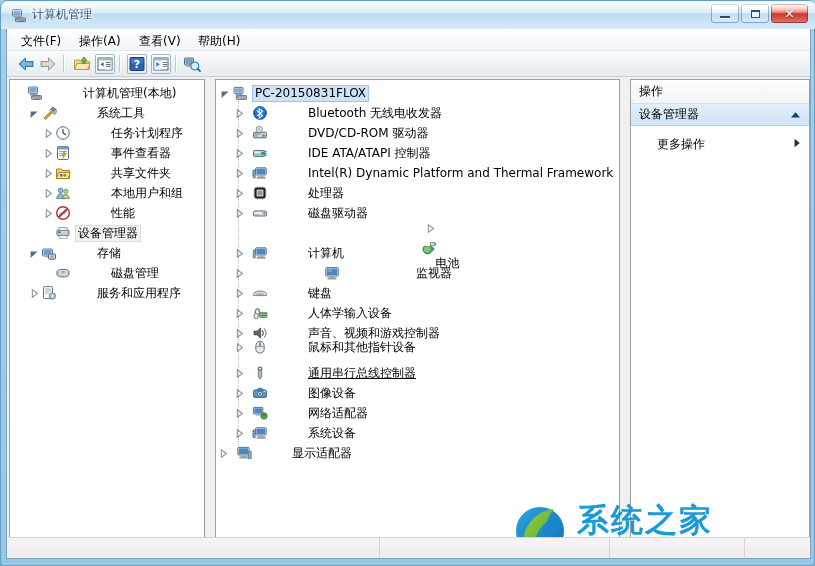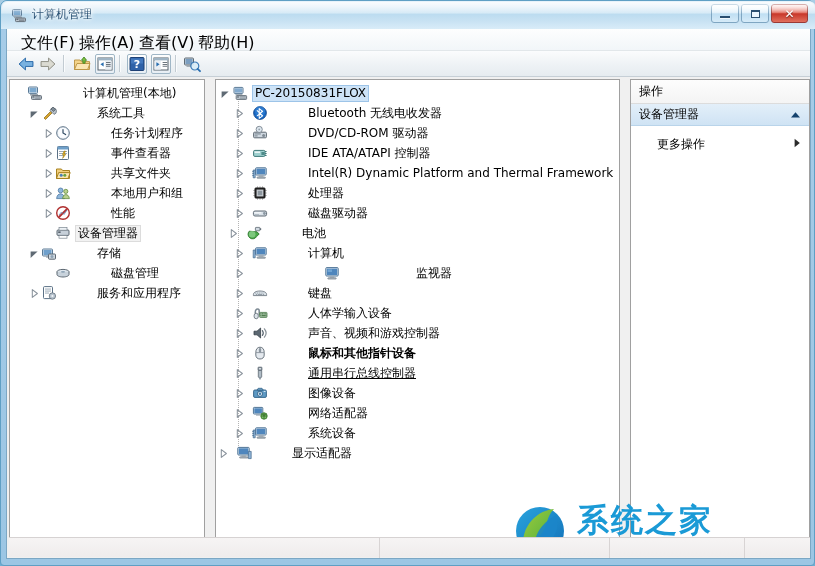--- a/index.html
+++ b/index.html
@@ -93,21 +93,21 @@
   }
 
   
   #menubar {
     position: absolute; left:0; top:0; width:805px; height: 22px;
     background: linear-gradient(180deg,#fdfefe 0%, #f2f6f9 100%);
     border-bottom: 1px solid #e2e7ea;
   }
   .menu-item {
     position: absolute; top: 3px; height: 17px;
-    font-size: 16px; color: #000;
+    font-size: 12px; color: #000;
     padding: 1px 5px 0 5px;
     white-space: nowrap; cursor: default;
   }
 
   
   #toolbar {
     position: absolute; left:0; top:22px; width:805px; height: 26px;
     background: linear-gradient(180deg,#fbfcfd 0%, #eef2f5 55%, #e6ecf0 100%);
     border-bottom: 1px solid #c6cfd6;
   }
@@ -646,21 +646,21 @@
             <span class="ico">
               <svg width="16" height="16" viewBox="0 0 16 16">
                 <rect x="1.4" y="6" width="13.2" height="5" rx="1.6" fill="#d9e1e8" stroke="#606b75"></rect>
                 <rect x="2.4" y="7" width="7" height="1.5" fill="#f1f5f8"></rect>
                 <circle cx="12.4" cy="8.5" r="1.4" fill="#8d99a4"></circle>
                 <rect x="2.4" y="9.4" width="4.6" height="0.9" fill="#9aa5af"></rect>
               </svg>
             </span>
             <span class="lbl">磁盘驱动器</span>
           </div>
-          <div class="row" style="top: 143px; padding-left: 12px;">
+          <div class="row" style="top: 143px; padding-left: 26px; flex-direction: column;">
             <span class="exp">
               <svg width="11" height="11" viewBox="0 0 11 11">
                 <path d="M3.3 1.6 L8.4 5.5 L3.3 9.4 Z" fill="none" stroke="#8a939c" stroke-width="1.05" stroke-linejoin="round"></path>
               </svg>
             </span>
             <span style="width:6px;flex:0 0 6px"></span>
             <span class="ico">
               <svg width="16" height="16" viewBox="0 0 16 16">
                 <path d="M3.2 6.2 A4.6 4.6 0 1 0 10.6 11.6 L13.2 9 L11 6.8 Z" fill="#4aa84a" stroke="#1f6b1f" stroke-width="0.8"></path>
                 <circle cx="6.2" cy="9.2" r="3.3" fill="#8fd18f" opacity=".75"></circle>
@@ -764,21 +764,21 @@
             <span style="width:6px;flex:0 0 6px"></span>
             <span class="ico">
               <svg width="16" height="16" viewBox="0 0 16 16">
                 <path d="M2 6.2 L5 6.2 L8.6 3 L8.6 13 L5 9.8 L2 9.8 Z" fill="#5c6872" stroke="#343d45" stroke-width="0.8" stroke-linejoin="round"></path>
                 <path d="M10.4 5.6 A4 4 0 0 1 10.4 10.4" stroke="#5c6872" stroke-width="1.2" fill="none" stroke-linecap="round"></path>
                 <path d="M12.4 3.8 A6.6 6.6 0 0 1 12.4 12.2" stroke="#5c6872" stroke-width="1.2" fill="none" stroke-linecap="round" opacity=".75"></path>
               </svg>
             </span>
             <span class="lbl">声音、视频和游戏控制器</span>
           </div>
-          <div class="row" style="top: 263px; padding-left: 18px; font-weight: bold;">
+          <div class="row" style="top: 257px; padding-left: 18px;">
             <span class="exp">
               <svg width="11" height="11" viewBox="0 0 11 11">
                 <path d="M3.3 1.6 L8.4 5.5 L3.3 9.4 Z" fill="none" stroke="#8a939c" stroke-width="1.05" stroke-linejoin="round"></path>
               </svg>
             </span>
             <span style="width:6px;flex:0 0 6px"></span>
             <span class="ico">
               <svg width="16" height="16" viewBox="0 0 16 16">
                 <path d="M8 2.2 C10.6 2.2 12.2 4.2 12.2 7.4 L12.2 10 C12.2 12.6 10.4 14 8 14 C5.6 14 3.8 12.6 3.8 10 L3.8 7.4 C3.8 4.2 5.4 2.2 8 2.2 Z" fill="#e4e9ee" stroke="#5f6a74" stroke-width="0.9"></path>
                 <path d="M3.9 7.6 L12.1 7.6" stroke="#7d8892" stroke-width="0.8"></path>

